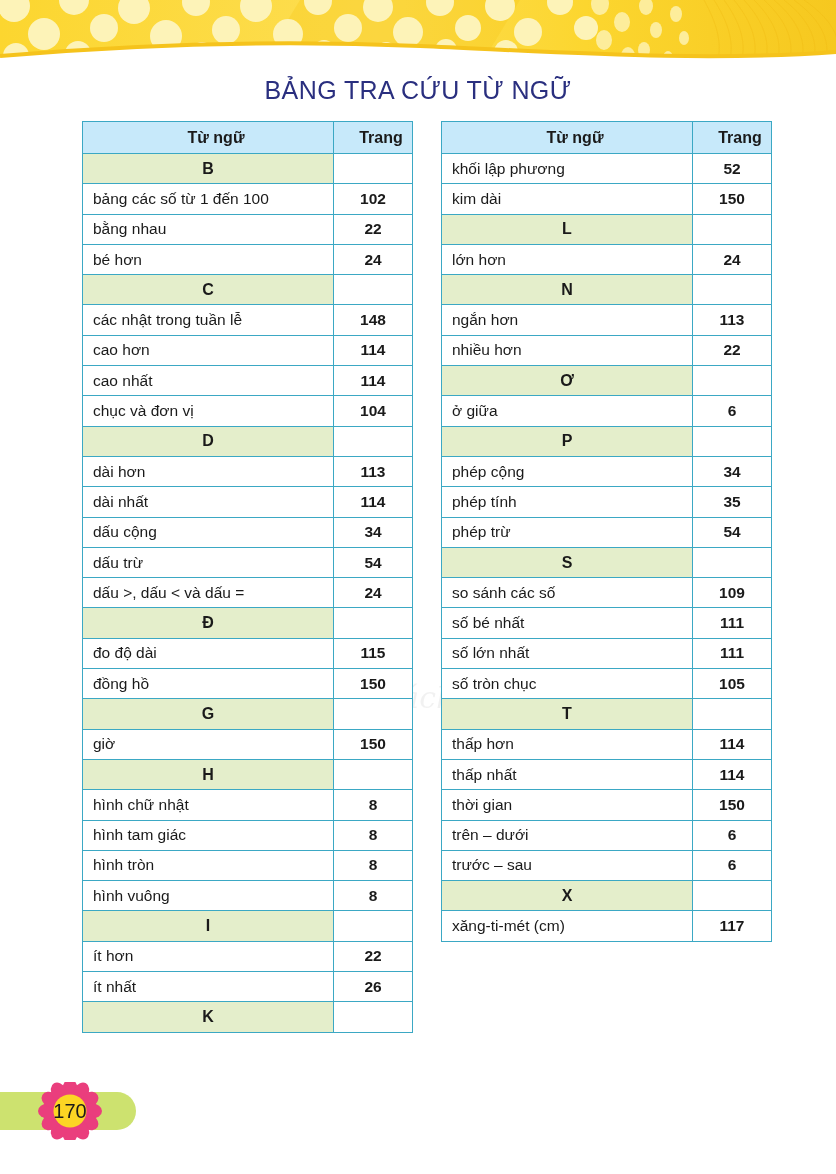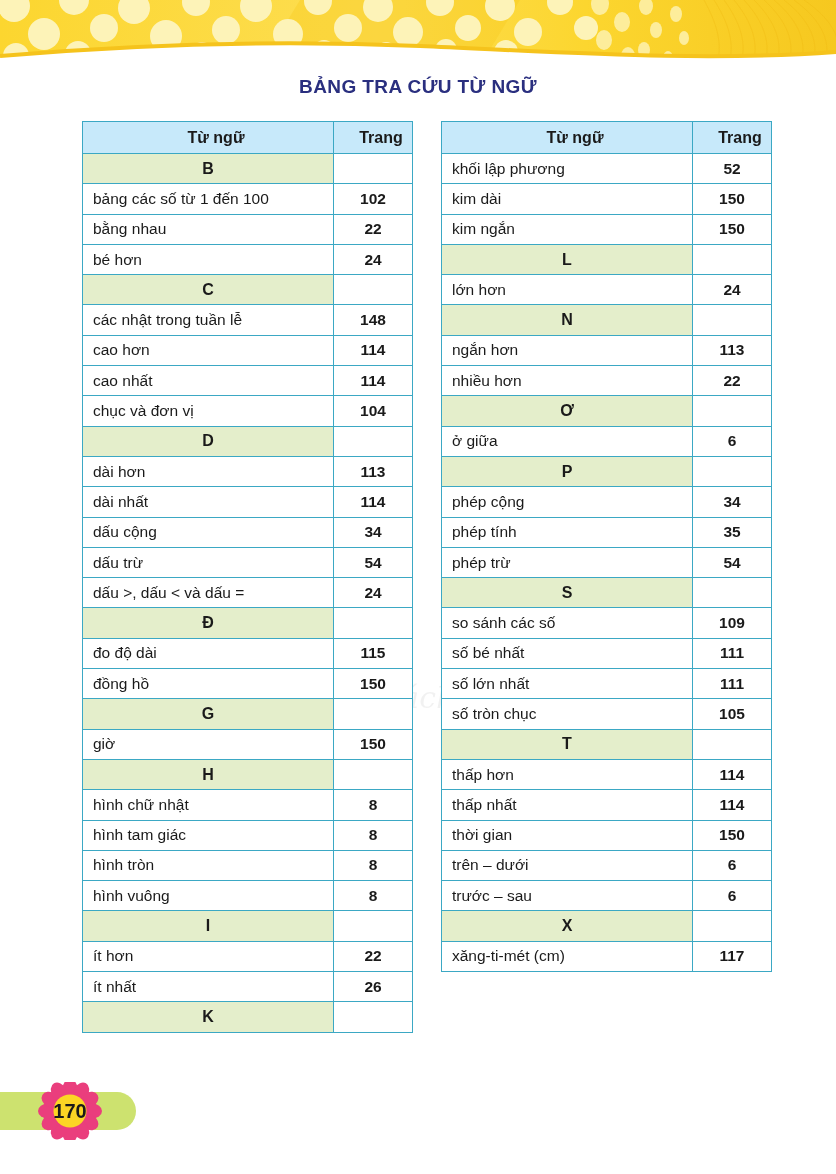--- a/index.html
+++ b/index.html
@@ -22,22 +22,22 @@
     overflow: hidden;
   }
   #top-banner svg { display: block; }
 
   
   #page-title {
     position: absolute;
     top: 76px; left: 0;
     width: 836px;
     text-align: center;
-    font-size: 19px;
-    font-weight: bold;
+    font-size: 25px;
+    font-weight: normal;
     letter-spacing: 0.4px;
     color: #2a2f7f;
   }
 
   
   #watermark {
     position: absolute;
     top: 560px;
     left: 0;
     width: 836px;
@@ -128,21 +128,21 @@
   #page-number-badge svg { display: block; }
   #page-number-text {
     position: absolute;
     left: 28px;
     top: 1082px;
     width: 84px;
     height: 58px;
     line-height: 58px;
     text-align: center;
     font-size: 20px;
-    font-weight: bold;
+    font-weight: normal;
     color: #1a1a1a;
     z-index: 4;
   }
 </style>
 </head>
 <body>
 
 <div id="top-banner">
   <svg width="836" height="66" viewBox="0 0 836 66">
     <defs>
@@ -367,24 +367,20 @@
   </thead>
   <tbody id="body-right">
       <tr class="entry-row">
         <td class="col-term">khối lập phương</td>
         <td class="col-page">52</td>
       </tr>
       <tr class="entry-row">
         <td class="col-term">kim dài</td>
         <td class="col-page">150</td>
       </tr>
-      <tr class="entry-row">
-        <td class="col-term">kim ngắn</td>
-        <td class="col-page">150</td>
-      </tr>
       <tr class="letter-row">
         <td class="col-term">L</td>
         <td class="col-page"></td>
       </tr>
       <tr class="entry-row">
         <td class="col-term">lớn hơn</td>
         <td class="col-page">24</td>
       </tr>
       <tr class="letter-row">
         <td class="col-term">N</td>

